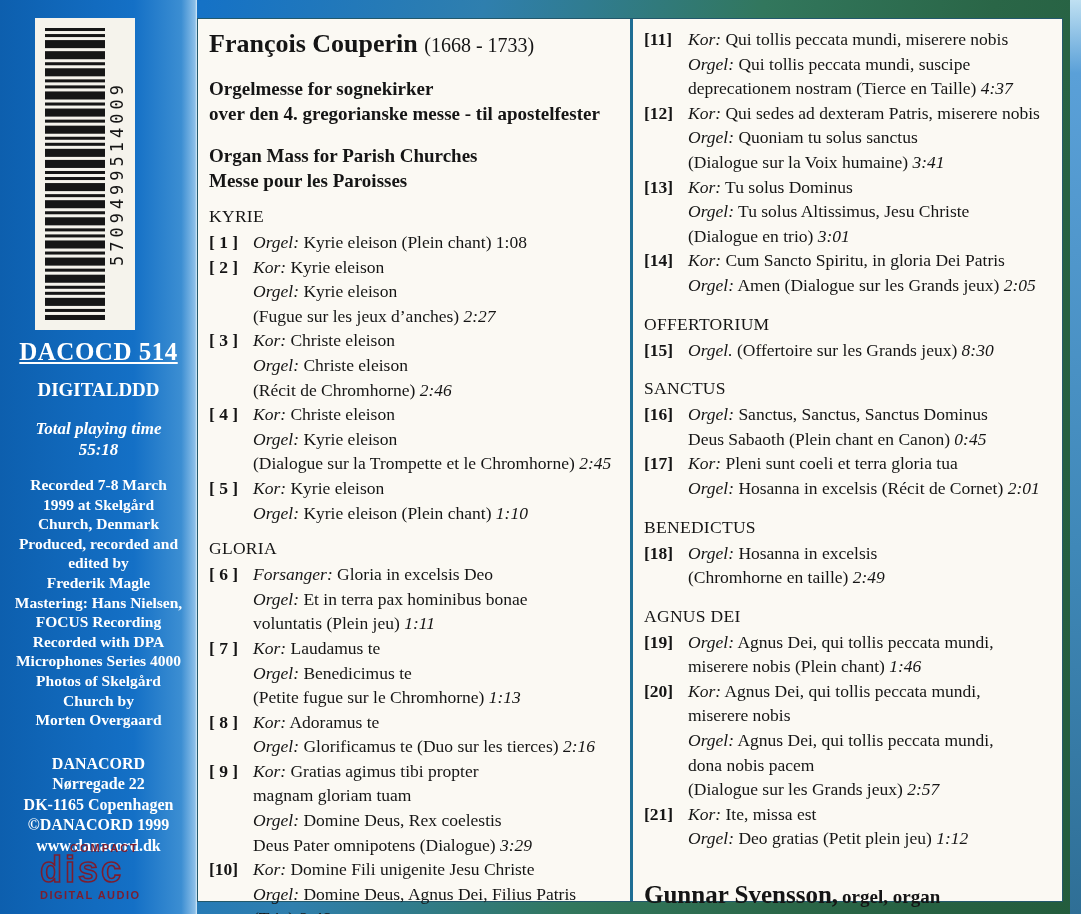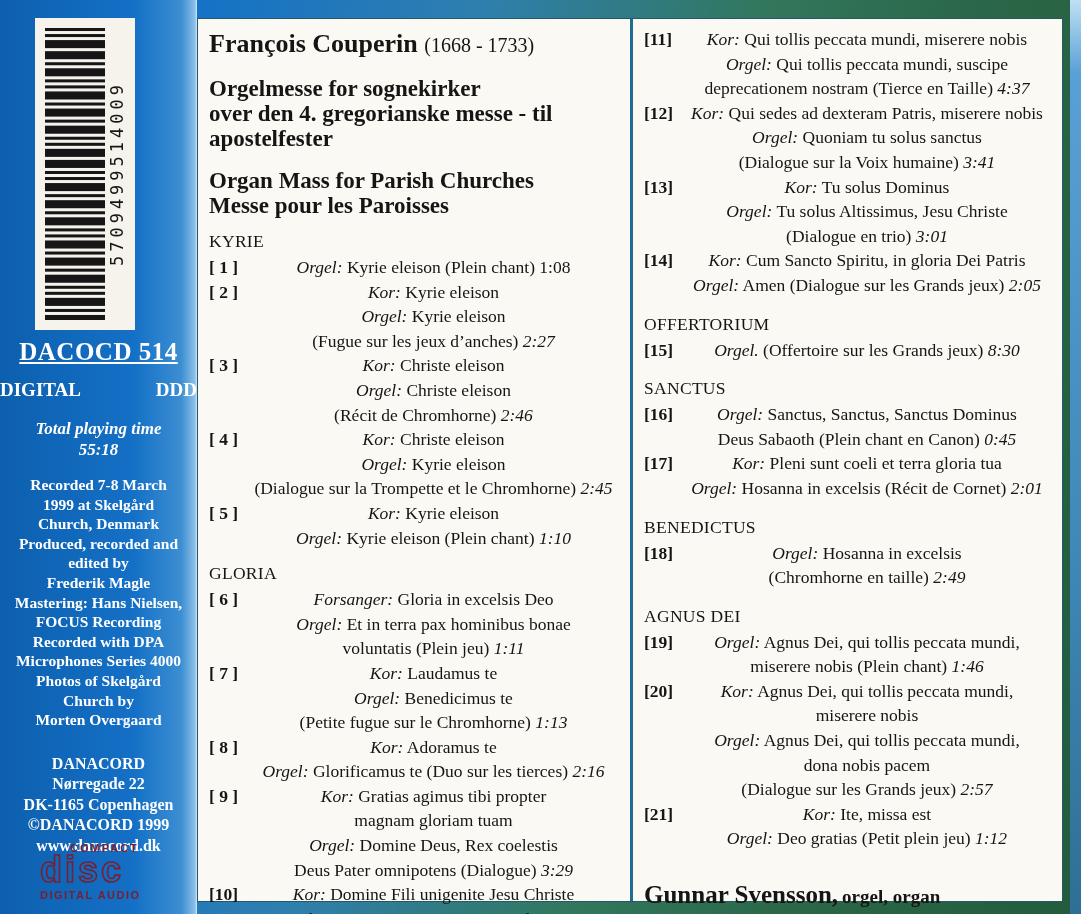--- a/index.html
+++ b/index.html
@@ -15,46 +15,46 @@
     background:linear-gradient(90deg,#0d5fae 0%,#1470c6 68%,#3c8ed2 92%,#8cbfe8 99%,#d9ecf8 100%);}
   .barcode-box{position:absolute;left:35px;top:18px;width:100px;height:312px;background:#f5f3ec;
     display:flex;align-items:stretch;padding:10px 6px 10px 10px;box-sizing:border-box;}
   .bars{flex:1;}
   .bars svg{width:100%;height:100%;}
   .bc-digits{width:24px;display:flex;align-items:center;justify-content:center;}
   .bc-digits span{writing-mode:vertical-rl;transform:rotate(180deg);
     font-family:"DejaVu Sans Mono",monospace;font-size:17px;letter-spacing:4px;color:#151515;}
   .side-text{position:absolute;left:0;top:338px;width:197px;text-align:center;color:#ffffff;}
   .catalog{font-size:25px;font-weight:bold;letter-spacing:.5px;text-decoration:underline;}
-  .format{margin-top:13px;font-size:19px;font-weight:bold;display:flex;justify-content:space-between;}
+  .format{margin-top:13px;font-size:19px;font-weight:bold;display:flex;justify-content:center;}
   .ptime{margin-top:17px;font-size:17px;font-weight:bold;font-style:italic;line-height:21px;}
   .credits{margin-top:15px;font-size:15.5px;font-weight:bold;line-height:19.6px;}
   .address{margin-top:24px;font-size:16px;font-weight:bold;line-height:20.5px;}
   .cdlogo{position:absolute;left:40px;top:843px;width:120px;color:#7d1d2e;
     font-family:"Liberation Sans",sans-serif;line-height:1;}
   .cdlogo .cd-top{font-size:11px;font-weight:bold;letter-spacing:2px;margin-left:30px;}
   .cdlogo .cd-main{font-size:36px;font-weight:bold;letter-spacing:3px;margin-top:-2px;
     color:transparent;-webkit-text-stroke:1.6px #7d1d2e;}
   .cdlogo .cd-bottom{font-size:11px;font-weight:bold;letter-spacing:1.5px;margin-top:2px;}
   
   .panel{position:absolute;left:197px;top:18px;width:866px;height:884px;background:#fbf9f3;
     border:1px solid #23586b;box-sizing:border-box;display:flex;color:#151515;}
   .col{box-sizing:border-box;padding:8px 16px 0 11px;}
   .col1{width:432px;}
   .divider{width:3px;background:#1e6e94;flex:none;}
   .col2{flex:1;}
   .composer{font-size:26px;margin-top:2px;}
   .composer b{font-weight:bold;}
   .dates{font-size:20px;font-weight:normal;}
-  .title-block{font-size:23px;font-weight:bold;line-height:25px;margin-top:17px;}
+  .title-block{font-size:19px;font-weight:bold;line-height:25px;margin-top:17px;}
   .sec-h{font-weight:normal;font-size:17.5px;margin:13px 0 3px 0;letter-spacing:.3px;}
   .col2 .sec-h{margin-top:16px;}
   .track{display:flex;font-size:17.5px;line-height:24.6px;}
   .tnum{width:44px;flex:none;font-weight:bold;}
-  .tbody{flex:1;text-align:center;}
+  .tbody{flex:1;}
   .it{font-style:italic;}
   .artist{margin-top:30px;font-weight:bold;}
   .artist .a-name{font-size:25px;}
   .artist .a-role{font-size:19px;}
 </style>
 </head>
 <body>
 
 <div class="sidebar">
   <div class="barcode-box">

